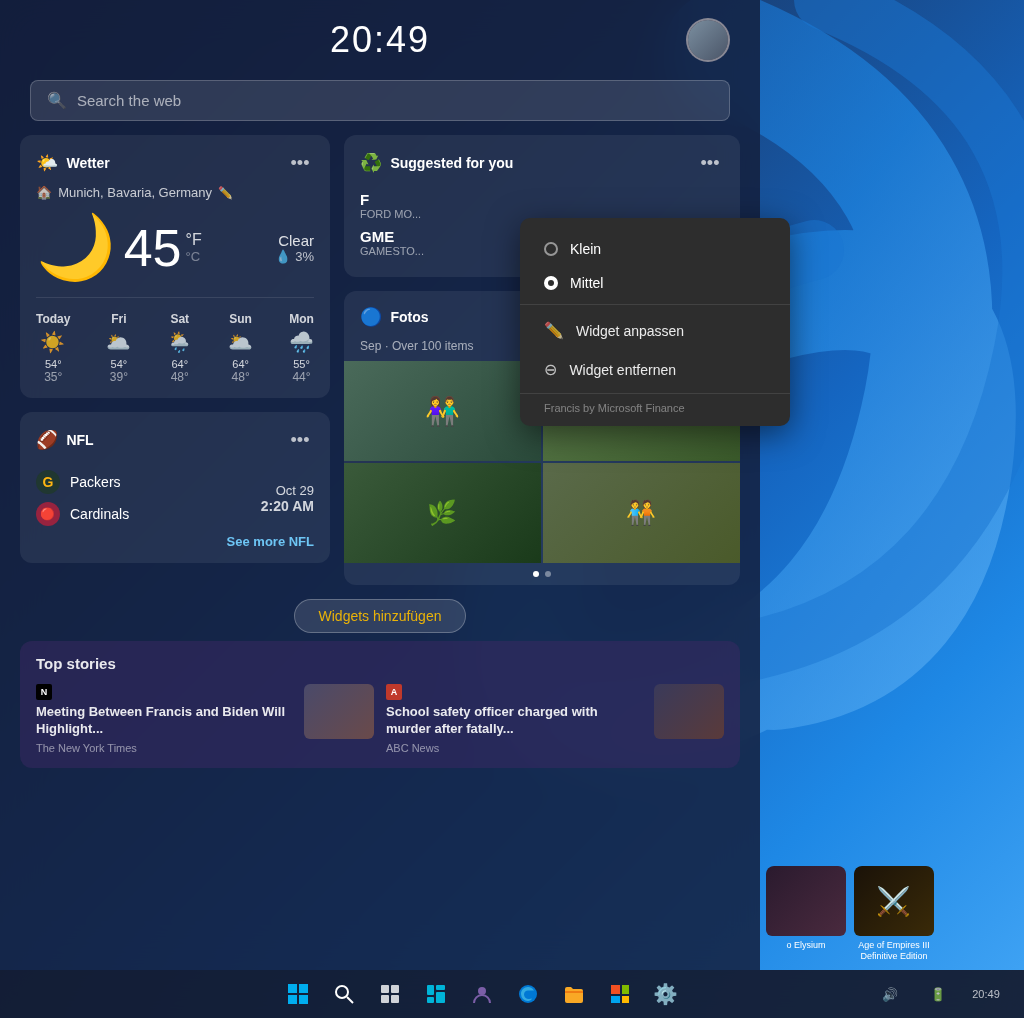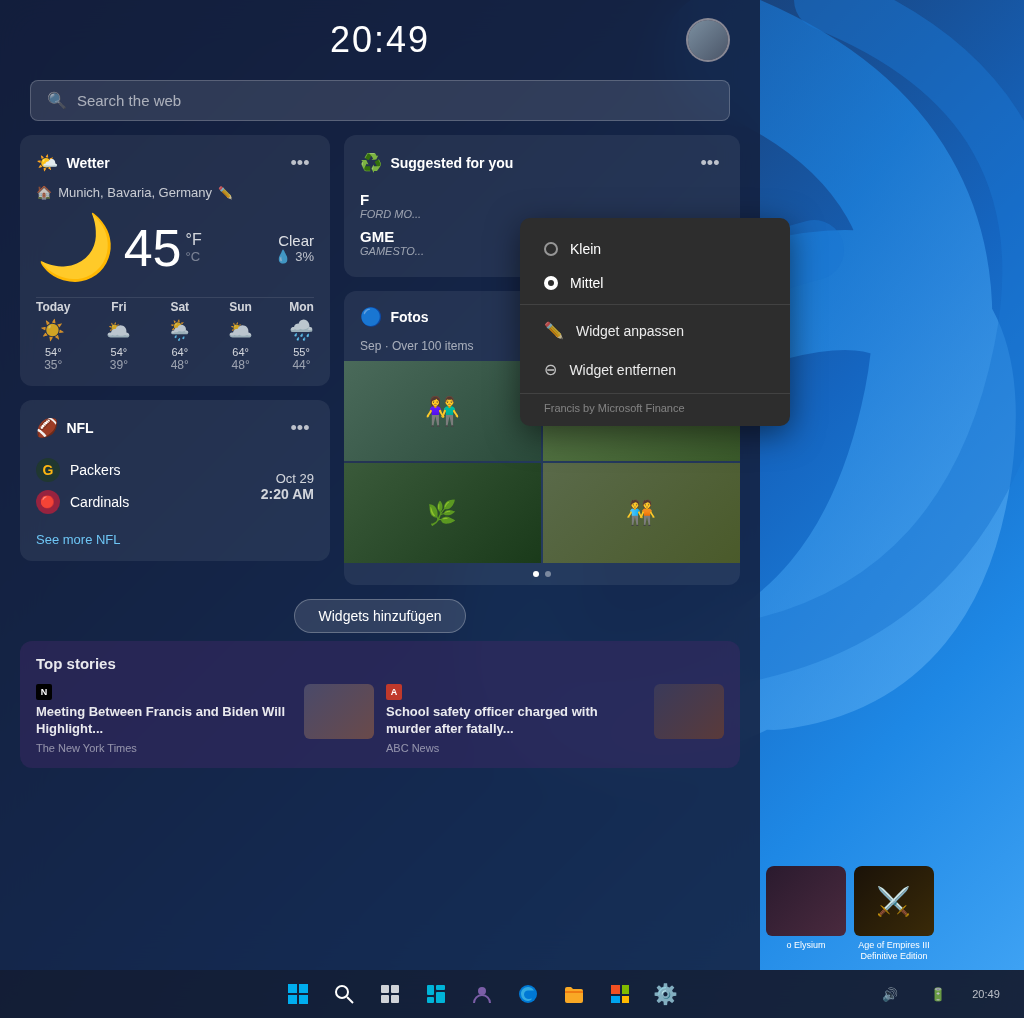--- a/index.html
+++ b/index.html
@@ -202,21 +202,21 @@
     .weather-condition-block .condition-detail {
       display: flex;
       align-items: center;
       gap: 4px;
       color: rgba(255,255,255,0.7);
     }
     .forecast-row {
       display: flex;
       justify-content: space-between;
       border-top: 1px solid rgba(255,255,255,0.1);
-      padding-top: 2px;
+      padding-top: 14px;
       gap: 4px;
     }
     .forecast-day {
       text-align: center;
       font-size: 12px;
       color: rgba(255,255,255,0.8);
     }
     .forecast-day .day-name { font-weight: 600; margin-bottom: 4px; font-size: 12px; }
     .forecast-day .day-icon { font-size: 20px; margin-bottom: 4px; }
     .forecast-day .day-high { font-size: 11px; }
@@ -259,25 +259,25 @@
     }
     .packers-logo { background: #203731; color: #FFB612; }
     .cardinals-logo { background: #97233F; color: white; font-size: 12px; }
     .nfl-game-info {
       text-align: right;
       font-size: 13px;
       color: rgba(255,255,255,0.8);
     }
     .nfl-game-info .game-time { font-weight: 700; font-size: 14px; }
     .nfl-more-link {
-      text-align: left;
-      margin-top: 10px;
+      text-align: right;
       color: #6ec6f5;
       font-size: 13px;
       cursor: pointer;
+      font-weight: bold;
     }
 
     
     .suggested-card {
       background: rgba(255,255,255,0.07);
       border-radius: 12px;
       padding: 14px 16px;
       color: white;
     }
     .stock-items {
@@ -290,21 +290,20 @@
       display: flex;
       flex-direction: column;
     }
     .stock-ticker {
       font-size: 15px;
       font-weight: 700;
     }
     .stock-name {
       font-size: 11px;
       color: rgba(255,255,255,0.55);
-      font-style: italic;
     }
 
     
     .fotos-card {
       background: rgba(255,255,255,0.07);
       border-radius: 12px;
       overflow: hidden;
       color: white;
     }
     .fotos-header {
@@ -361,21 +360,21 @@
     
     .add-widgets-btn {
       display: flex;
       justify-content: center;
       margin: 14px 0 8px;
     }
     .add-btn {
       background: rgba(255,255,255,0.12);
       border: 1px solid rgba(255,255,255,0.25);
       border-radius: 20px;
-      color: #ffffff;
+      color: #eab308;
       padding: 8px 24px;
       font-size: 14px;
       cursor: pointer;
     }
 
     
     .top-stories-section {
       margin: 0 20px;
       background: rgba(60, 40, 100, 0.5);
       border-radius: 12px;

